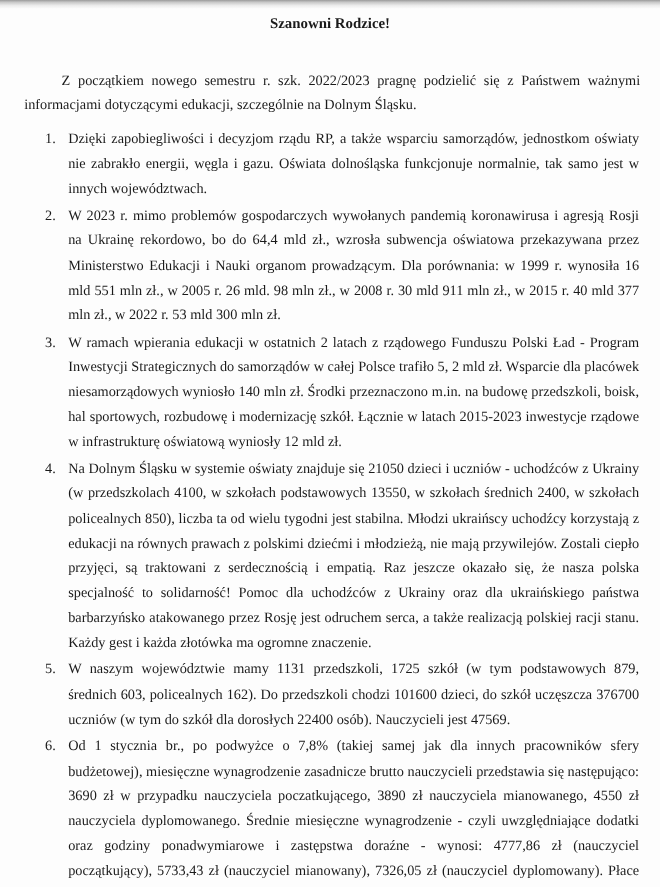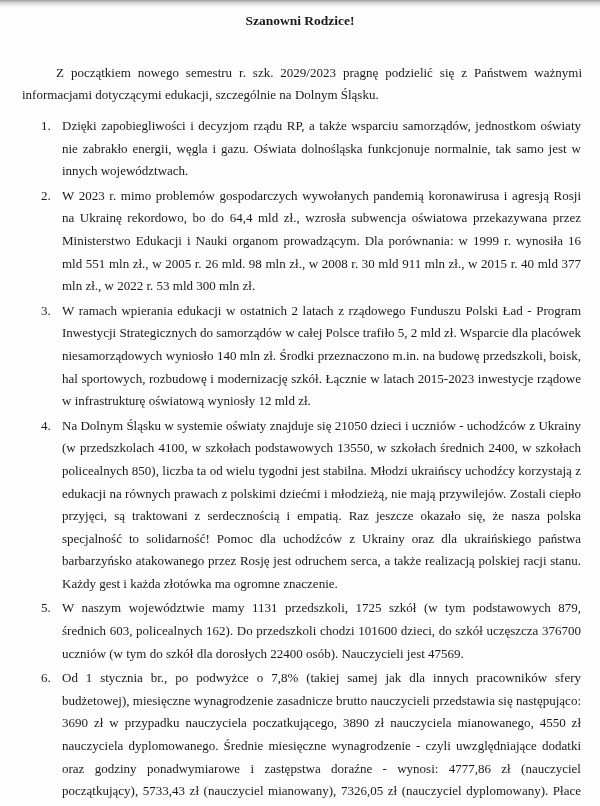--- a/index.html
+++ b/index.html
@@ -35,21 +35,21 @@
   }
   .num { position: absolute; left: 41px; top: 0; }
 </style>
 </head>
 <body>
 
 <div class="top-shade"></div>
 
 <div class="page">
   <div class="title">Szanowni Rodzice!</div>
-  <p class="intro" style="margin:0;">Z początkiem  nowego semestru r. szk. 2029/2023 pragnę podzielić się z Państwem ważnymi informacjami dotyczącymi edukacji, szczególnie na Dolnym Śląsku.</p>
+  <p class="intro" style="margin:0;">Z początkiem  nowego semestru r. szk. 2022/2023 pragnę podzielić się z Państwem ważnymi informacjami dotyczącymi edukacji, szczególnie na Dolnym Śląsku.</p>
 
   <ol class="list">
     <li class="item">
       <span class="num">1.</span>
       <span>Dzięki zapobiegliwości i decyzjom rządu RP, a także wsparciu samorządów, jednostkom oświaty nie zabrakło energii, węgla i gazu. Oświata dolnośląska funkcjonuje normalnie, tak samo jest w innych województwach.</span>
     </li>
     <li class="item">
       <span class="num">2.</span>
       <span>W 2023 r. mimo problemów gospodarczych wywołanych pandemią koronawirusa i agresją Rosji na Ukrainę rekordowo, bo do 64,4 mld zł., wzrosła subwencja oświatowa przekazywana przez Ministerstwo Edukacji i Nauki organom prowadzącym. Dla porównania: w 1999 r. wynosiła 16 mld 551 mln zł., w 2005 r. 26 mld. 98 mln zł., w 2008 r. 30 mld 911 mln zł., w 2015 r. 40 mld 377 mln zł., w 2022 r. 53 mld 300 mln zł.</span>
     </li>

